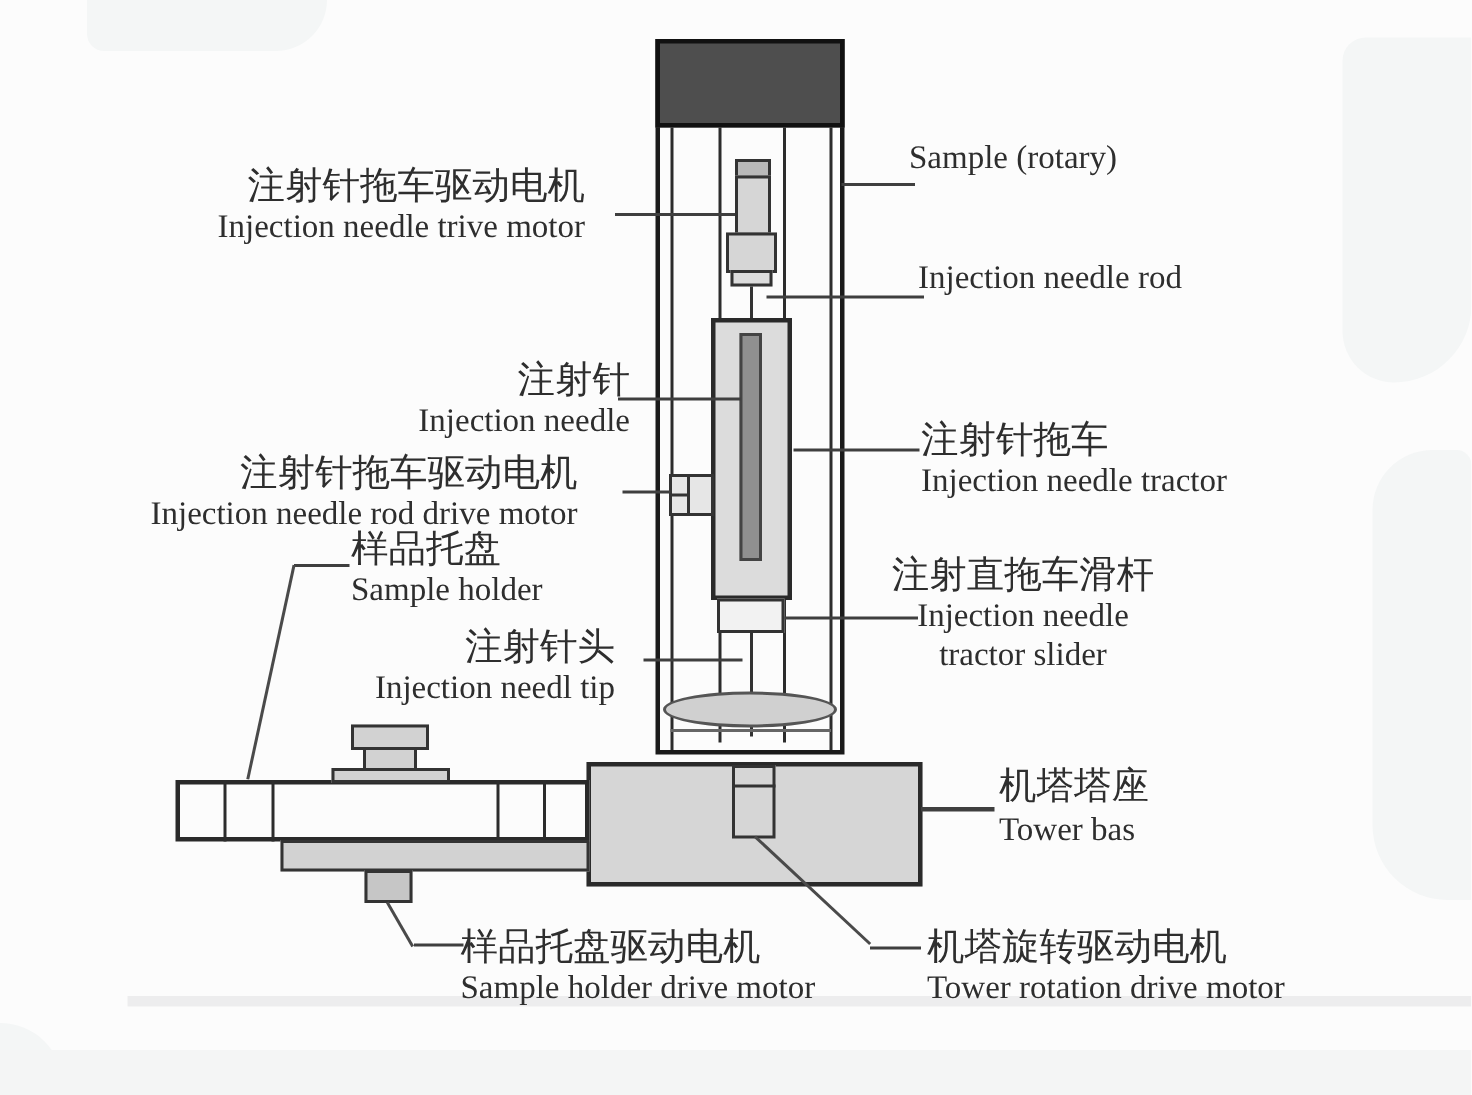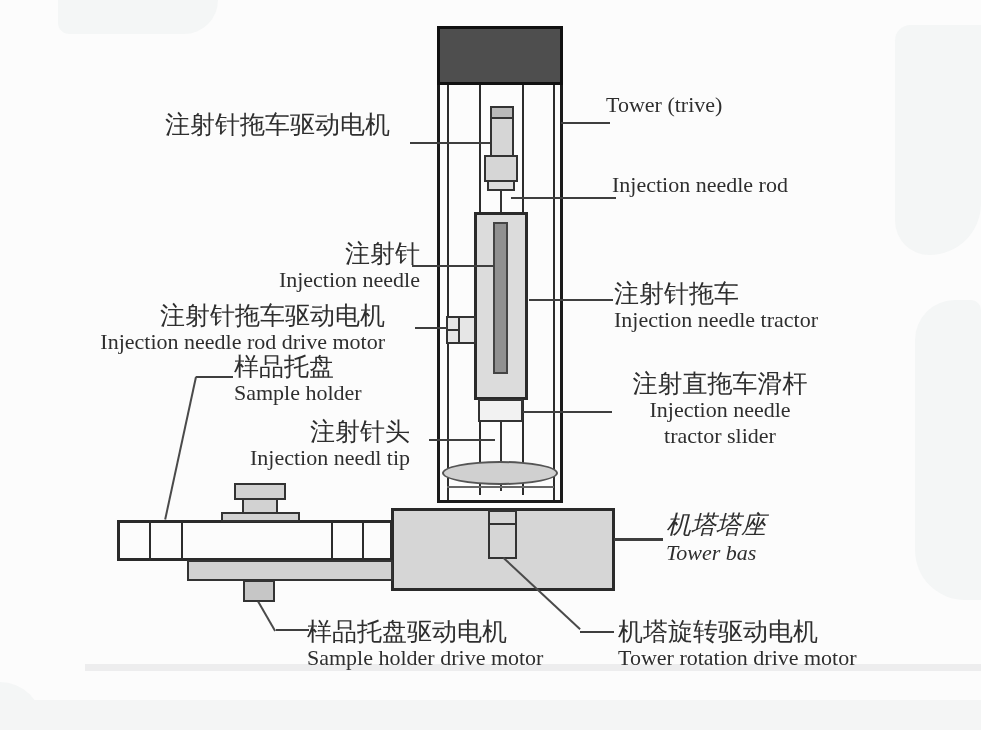--- a/index.html
+++ b/index.html
@@ -88,24 +88,25 @@
   <div class="hl lead" style="left:523px;top:411px;width:89px;"></div>
   <div class="hl lead" style="left:429px;top:439px;width:66px;"></div>
   <div class="hl lead" style="left:614px;top:538px;width:49px;height:3px;"></div>
   <div class="diag lead" style="left:504px;top:557px;width:105px;transform:rotate(43deg);"></div>
   <div class="hl lead" style="left:580px;top:631px;width:34px;"></div>
   <div class="diag lead" style="left:259px;top:601px;width:34px;transform:rotate(60deg);"></div>
   <div class="hl lead" style="left:276px;top:629px;width:33px;"></div>
 
   <div class="lbl r" style="left:95px;top:112px;width:295px;">
     <div class="zh">注射针拖车驱动电机</div>
+    <div class="en">Injection needle trive motor</div>
   </div>
 
   <div class="lbl" style="left:606px;top:92px;">
-    <div class="en">Tower (trive)</div>
+    <div class="en">Sample (rotary)</div>
   </div>
 
   <div class="lbl" style="left:612px;top:172px;">
     <div class="en">Injection needle rod</div>
   </div>
 
   <div class="lbl r" style="left:248px;top:241px;width:172px;">
     <div class="zh">注射针</div>
     <div class="en">Injection needle</div>
   </div>
@@ -118,32 +119,32 @@
   <div class="lbl r" style="left:90px;top:303px;width:295px;">
     <div class="zh">注射针拖车驱动电机</div>
     <div class="en">Injection needle rod drive motor</div>
   </div>
 
   <div class="lbl" style="left:234px;top:354px;">
     <div class="zh">样品托盘</div>
     <div class="en">Sample holder</div>
   </div>
 
-  <div class="lbl c" style="left:629px;top:371px;width:182px;">
+  <div class="lbl c" style="left:591px;top:371px;width:182px;">
     <div class="zh">注射直拖车滑杆</div>
     <div class="en">Injection needle</div>
     <div class="en">tractor slider</div>
   </div>
 
   <div class="lbl r" style="left:215px;top:419px;width:195px;">
     <div class="zh">注射针头</div>
     <div class="en">Injection needl tip</div>
   </div>
 
-  <div class="lbl" style="left:666px;top:511px;line-height:28px;font-style:italic;">
+  <div class="lbl" style="left:666px;top:511px;line-height:28px;">
     <div class="zh">机塔塔座</div>
     <div class="en">Tower bas</div>
   </div>
 
   <div class="lbl" style="left:307px;top:619px;">
     <div class="zh">样品托盘驱动电机</div>
     <div class="en">Sample holder drive motor</div>
   </div>
 
   <div class="lbl" style="left:618px;top:619px;">

